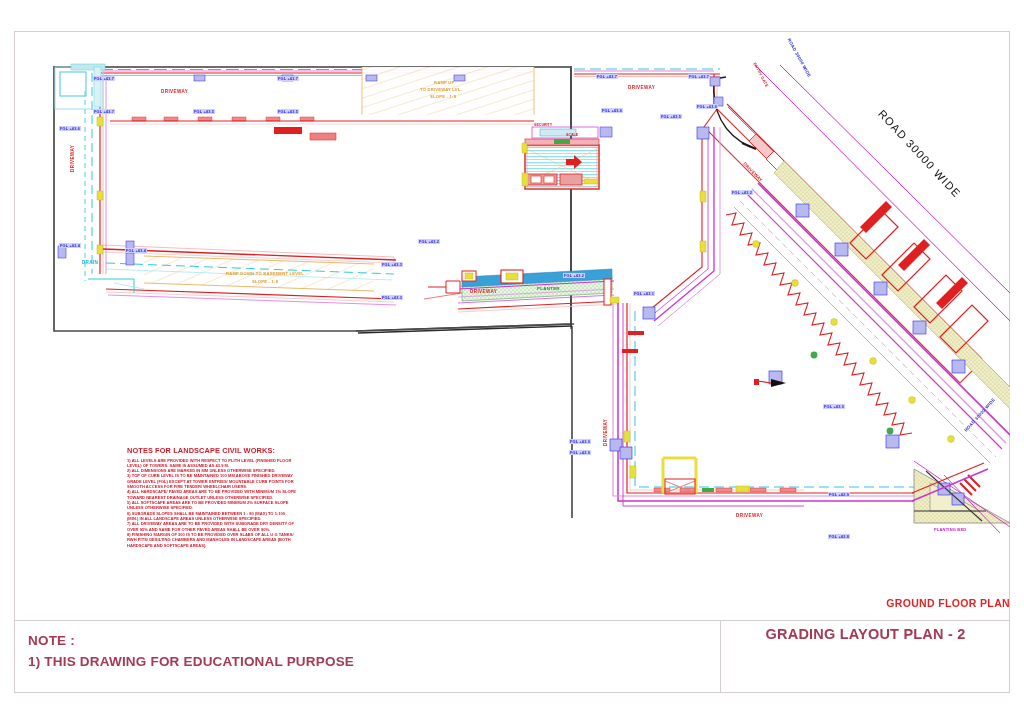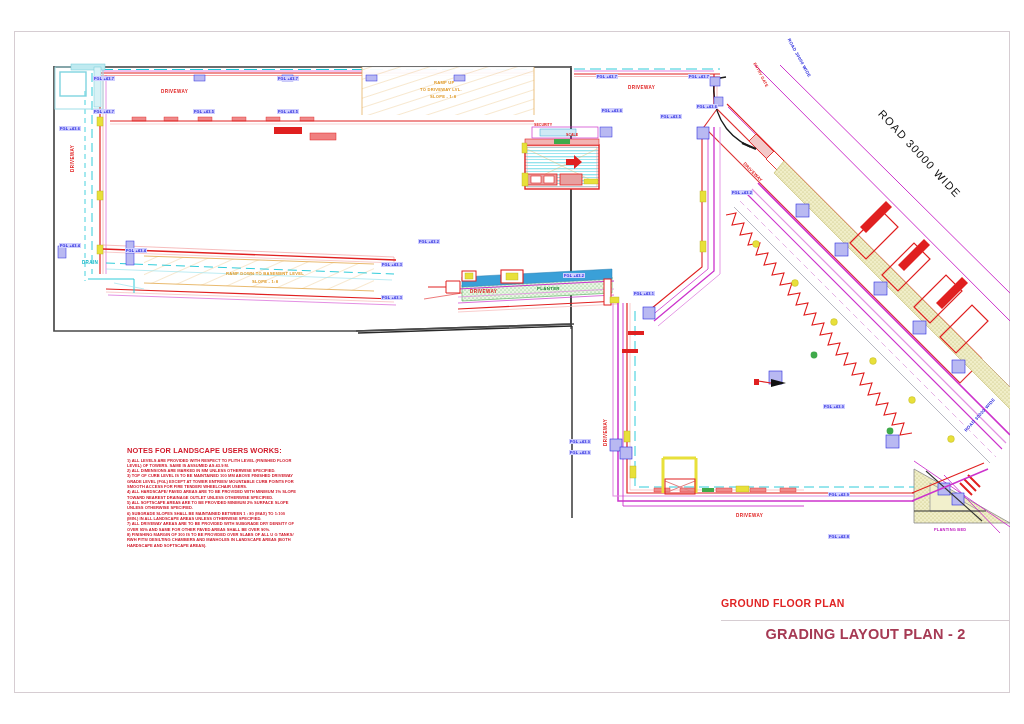--- a/index.html
+++ b/index.html
@@ -398,39 +398,43 @@
       <div class="lbl lbl-blue" style="left: 731px; top: 190px; font-size: 3.9px; padding: 0.5px 1px; letter-spacing: 0.15px;">FGL +43.2</div>
       <div class="lbl lbl-blue" style="left: 633px; top: 291px; font-size: 3.9px; padding: 0.5px 1px; letter-spacing: 0.15px;">FGL +43.1</div>
       <div class="lbl lbl-blue" style="left: 823px; top: 404px; font-size: 3.9px; padding: 0.5px 1px; letter-spacing: 0.15px;">FGL +43.0</div>
       <div class="lbl lbl-blue" style="left: 569px; top: 439px; font-size: 3.9px; padding: 0.5px 1px; letter-spacing: 0.15px;">FGL +43.0</div>
       <div class="lbl lbl-blue" style="left: 569px; top: 450px; font-size: 3.9px; padding: 0.5px 1px; letter-spacing: 0.15px;">FGL +42.9</div>
       <div class="lbl lbl-blue" style="left: 828px; top: 492px; font-size: 3.9px; padding: 0.5px 1px; letter-spacing: 0.15px;">FGL +42.9</div>
       <div class="lbl lbl-blue" style="left: 828px; top: 534px; font-size: 3.9px; padding: 0.5px 1px; letter-spacing: 0.15px;">FGL +42.8</div>
     </div>
 
   <div id="notes">
-    <div class="ntitle">NOTES FOR LANDSCAPE USERS WORKS:</div>
+    <div class="ntitle">NOTES FOR LANDSCAPE CIVIL WORKS:</div>
     <div id="notes-list">
         <div class="nitem">1) ALL LEVELS ARE PROVIDED WITH RESPECT TO PLITH LEVEL (FINISHED FLOOR LEVEL) OF TOWERS. SAME  IS ASSUMED AS 43.9 M.</div>
         <div class="nitem">2) ALL DIMENSIONS ARE MARKED IN MM UNLESS OTHERWISE SPECIFIED.</div>
         <div class="nitem">3) TOP OF CURB LEVEL IS TO BE MAINTAINED 100 MM ABOVE FINISHED DRIVEWAY GRADE LEVEL (FGL) EXCEPT AT TOWER ENTRIES/ MOUNTABLE CURB POINTS FOR SMOOTH ACCESS FOR FIRE TENDER/ WHEELCHAIR USERS.</div>
         <div class="nitem">4) ALL HARDSCAPE/ PAVED  AREAS ARE TO BE PROVIDED WITH MINIMUM 1% SLOPE TOWARD NEAREST DRAINAGE OUTLET UNLESS OTHERWISE SPECIFIED.</div>
         <div class="nitem">5) ALL SOFTSCAPE AREAS ARE TO BE PROVIDED MINIMUM 2% SURFACE SLOPE UNLESS OTHERWISE SPECIFIED.</div>
         <div class="nitem">6) SUBGRADE SLOPES SHALL BE MAINTAINED BETWEEN 1 : 80 (MAX) TO 1:100 (MIN.) IN ALL LANDSCAPE AREAS UNLESS OTHERWISE SPECIFIED.</div>
         <div class="nitem">7) ALL DRIVEWAY AREAS ARE TO BE PROVIDED WITH SUBGRADE DRY DENSITY OF OVER 95% AND SAME FOR OTHER PAVED AREAS SHALL BE OVER 90%.</div>
         <div class="nitem">8) FINISHING MARGIN OF 300 IS TO BE PROVIDED OVER SLABS OF ALL U G TANKS/ RWH PITS/ DESILTING CHAMBERS AND MANHOLES IN LANDSCAPE AREAS (BOTH HARDSCAPE AND SOFTSCAPE AREAS).</div>
       </div>
   </div>
 
   <div id="gfp" style="position:absolute;left:721px;top:591px;width:289px;height:24px;
-       display:flex;align-items:center;justify-content:flex-start;">
+       display:flex;align-items:center;justify-content:flex-end;">
     <span>GROUND FLOOR PLAN</span>
   </div>
 
   <div id="botbar">
+    <div id="noteblk">
+      <div class="nl">NOTE :</div>
+      <div class="nl">1) THIS DRAWING FOR EDUCATIONAL PURPOSE</div>
+    </div>
     <div id="titleblk">
       <div class="row">
         <span>GRADING LAYOUT PLAN - 2</span>
       </div>
     </div>
   </div>
 
 </div>
 
 </body></html>

